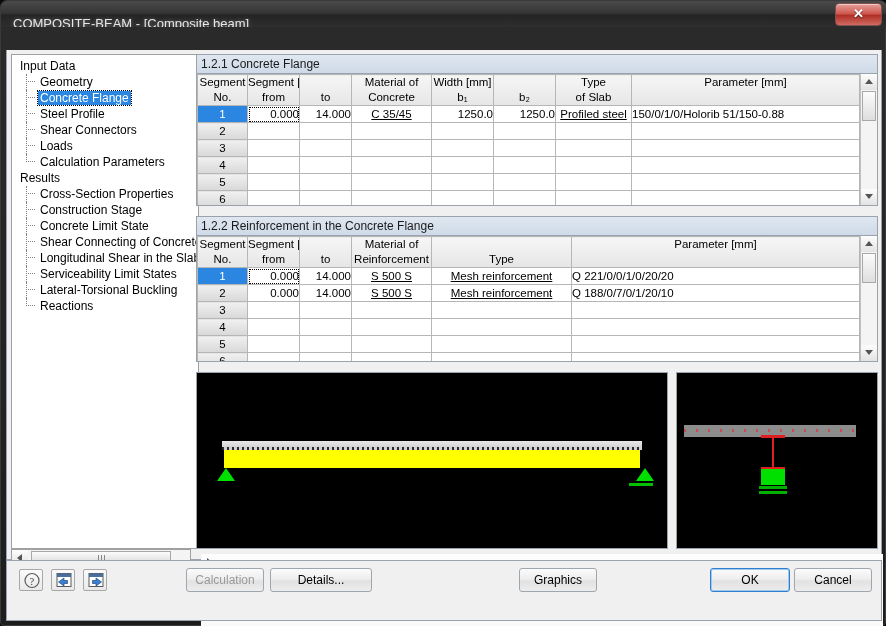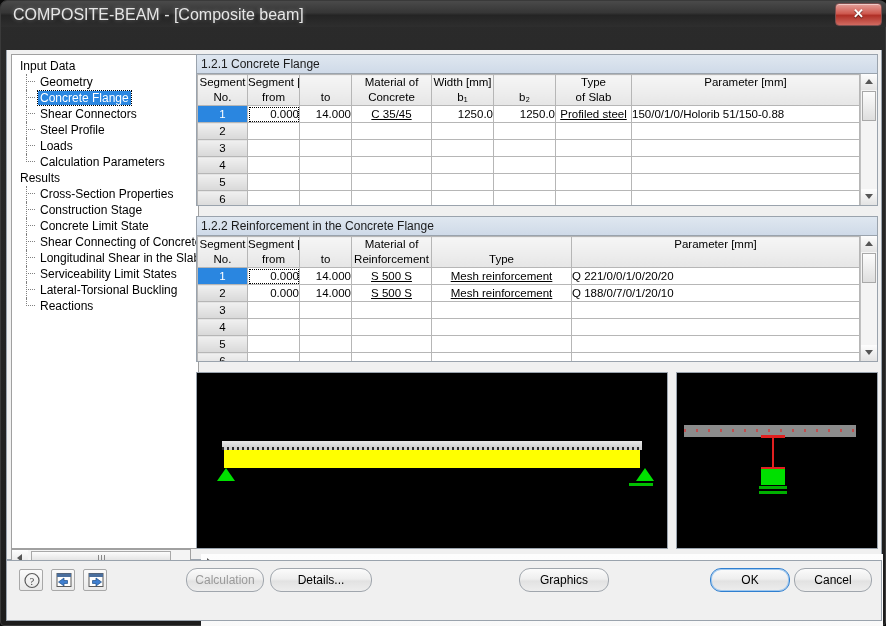--- a/index.html
+++ b/index.html
@@ -19,22 +19,22 @@
     padding:0;
   }
   
   .titlebar{
     position:absolute;left:0;top:0;width:886px;height:26px;
     border-radius:6px 6px 0 0;
     background:linear-gradient(180deg,#4a4a4a 0%,#363636 45%,#242424 55%,#2e2e2e 100%);
     overflow:hidden;
   }
   .title-text{
-    position:absolute;left:12px;top:5px;
-    color:#e6e6e6;font-size:16px;
+    position:absolute;left:12px;top:15px;
+    color:#e6e6e6;font-size:13px;
     text-shadow:0 0 4px rgba(255,255,255,.35);
     white-space:nowrap;
   }
   .close-btn{
     position:absolute;right:5px;top:2px;width:45px;height:21px;
     border:1px solid #7e4f4f;border-radius:4px;
     background:linear-gradient(180deg,#e4a09a 0%,#cf5a50 45%,#b03027 55%,#d06a60 100%);
     box-shadow:inset 0 1px 0 rgba(255,255,255,.45);
     cursor:pointer;
   }
@@ -225,21 +225,21 @@
   
   .bottombar{
     position:absolute;left:5px;top:559px;width:876px;height:61px;
     background:#f0f0f0;
     border:1px solid #9aa3ad;
     box-sizing:border-box;
   }
   .btn{
     position:absolute;height:24px;
     background:linear-gradient(180deg,#fbfbfb 0%,#eeeeee 45%,#e2e2e2 55%,#ededed 100%);
-    border:1px solid #a0a6ad;border-radius:11px;
+    border:1px solid #a0a6ad;border-radius:3px;
     font-size:12px;color:#000;text-align:center;line-height:22px;
     cursor:pointer;box-sizing:border-box;
   }
   .btn.disabled{color:#9a9a9a;}
   .btn.default{
     border:1px solid #2f7fd0;
     box-shadow:0 0 0 1px #9fc8ef inset;
   }
   .icon-btn{
     position:absolute;top:568px;width:24px;height:22px;
@@ -272,22 +272,22 @@
     <div class="menu-item" style="left:96px">Help</div>
   </div>
 
   <div class="client">
 
     <div class="tree-panel">
       <div class="tree-inner" id="tree-inner">
           <div class="tree-row root"><span class="tree-label">Input Data</span></div>
           <div class="tree-row child"><span class="vline"></span><span class="dash"></span><span class="tree-label">Geometry</span></div>
           <div class="tree-row child"><span class="vline"></span><span class="dash"></span><span class="tree-label selected">Concrete Flange</span></div>
+          <div class="tree-row child"><span class="vline"></span><span class="dash"></span><span class="tree-label">Steel Profile</span></div>
           <div class="tree-row child"><span class="vline"></span><span class="dash"></span><span class="tree-label">Shear Connectors</span></div>
-          <div class="tree-row child"><span class="vline"></span><span class="dash"></span><span class="tree-label">Steel Profile</span></div>
           <div class="tree-row child"><span class="vline"></span><span class="dash"></span><span class="tree-label">Loads</span></div>
           <div class="tree-row child last"><span class="vline"></span><span class="dash"></span><span class="tree-label">Calculation Parameters</span></div>
           <div class="tree-row root"><span class="tree-label">Results</span></div>
           <div class="tree-row child"><span class="vline"></span><span class="dash"></span><span class="tree-label">Cross-Section Properties</span></div>
           <div class="tree-row child"><span class="vline"></span><span class="dash"></span><span class="tree-label">Construction Stage</span></div>
           <div class="tree-row child"><span class="vline"></span><span class="dash"></span><span class="tree-label">Concrete Limit State</span></div>
           <div class="tree-row child"><span class="vline"></span><span class="dash"></span><span class="tree-label">Shear Connecting of Concrete F</span></div>
           <div class="tree-row child"><span class="vline"></span><span class="dash"></span><span class="tree-label">Longitudinal Shear in the Slab</span></div>
           <div class="tree-row child"><span class="vline"></span><span class="dash"></span><span class="tree-label">Serviceability Limit States</span></div>
           <div class="tree-row child"><span class="vline"></span><span class="dash"></span><span class="tree-label">Lateral-Torsional Buckling</span></div>
@@ -575,19 +575,19 @@
   <div class="icon-btn" style="left:82px">
     <svg width="18" height="17" viewBox="0 0 18 17">
       <rect x="2" y="1.5" width="14" height="13" fill="#fff" stroke="#5a5a5a" stroke-width="1"></rect>
       <rect x="2" y="1.5" width="14" height="3.5" fill="#4a6f9e"></rect>
       <path d="M9 6 L9 8.5 L5.5 8.5 L5.5 11.5 L9 11.5 L9 14 L14.5 10 Z" fill="#3f7fd0" stroke="#1d4d86" stroke-width="0.7"></path>
     </svg>
   </div>
 
   <div class="btn disabled" style="left:185px;top:567px;width:78px">Calculation</div>
   <div class="btn" style="left:269px;top:567px;width:102px">Details...</div>
-  <div class="btn" style="left:518px;top:567px;width:90px">Graphics</div>
+  <div class="btn" style="left:518px;top:567px;width:78px">Graphics</div>
   <div class="btn default" style="left:709px;top:567px;width:80px">OK</div>
   <div class="btn" style="left:793px;top:567px;width:78px">Cancel</div>
 
   <div class="status"></div>
 
 </div>
 
 </body></html>

